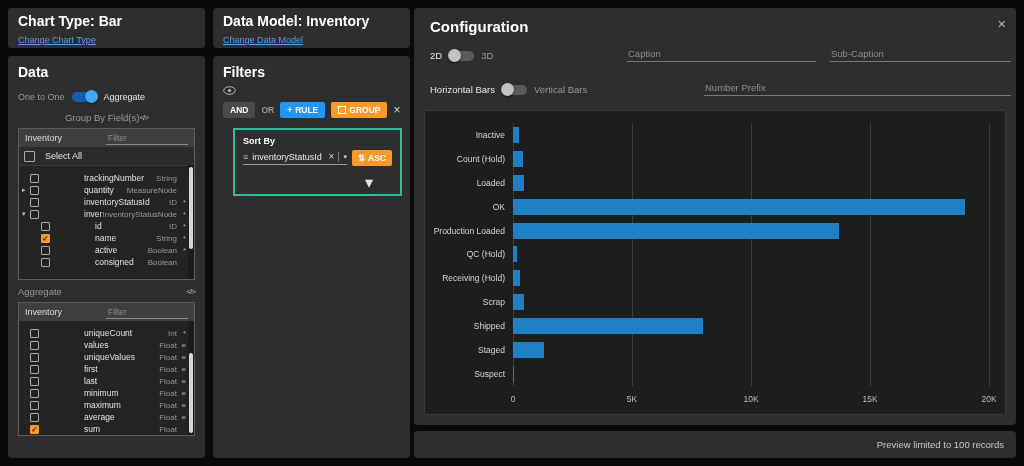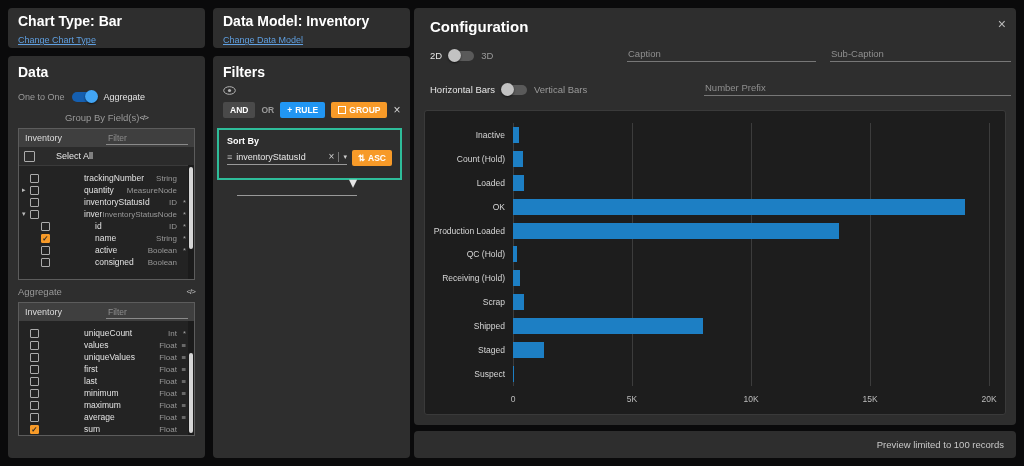--- a/index.html
+++ b/index.html
@@ -33,21 +33,21 @@
   
   .sec-row{left:10px;right:10px;display:flex;justify-content:space-between;align-items:center;
            font-size:9.5px;color:#9a9a9a;}
   .code-ic{font-size:8px;color:#bdbdbd;letter-spacing:-1px;}
   .tree{left:10px;right:10px;border:1px solid #5c5c5c;background:#232323;position:absolute;overflow:hidden;}
   .tree-head{height:18px;background:#3f3f3f;display:flex;align-items:center;gap:6px;padding:0 6px;}
   .tree-head .src{flex:1;font-size:9px;color:#ddd;}
   .tree-head input{width:78px;background:transparent;border:0;border-bottom:1px solid #8a8a8a;
            color:#ddd;font-size:8.5px;padding:1px 2px;outline:none;font-family:inherit;}
   .tree-head input::placeholder{color:#8f8f8f;}
-  .select-all{height:18px;display:flex;align-items:center;gap:16px;padding:0 5px;font-size:9px;
+  .select-all{height:18px;display:flex;align-items:center;gap:5px;padding:0 5px;font-size:9px;
            background:#2b2b2b;border-bottom:1px solid #3a3a3a;}
   .tree-list{overflow:hidden;position:relative;}
   .tree-list > :first-child{margin-top:-6px;}
   .trow{display:flex;align-items:center;height:12px;padding:0 8px 0 3px;font-size:8.5px;gap:0;}
   .trow.ind{padding-left:14px;}
   .trow .exp{width:8px;flex:none;color:#bbb;font-size:7px;line-height:12px;}
   .cb{width:9px;height:9px;flex:none;border:1px solid #ababab;border-radius:1px;margin-right:5px;
       box-sizing:border-box;font-size:7.5px;line-height:7px;text-align:center;color:#2b2b2b;background:transparent;}
   .cb.on{background:#f79a28;border-color:#f79a28;font-weight:bold;}
   .trow .nm{flex:1;color:#e2e2e2;white-space:nowrap;overflow:hidden;margin-left:40px;}
@@ -59,21 +59,21 @@
   
   .btnrow{display:flex;align-items:center;gap:6px;}
   .mini-btn{font-size:8.5px;font-weight:bold;color:#fff;border-radius:2px;padding:3px 7px;
             display:flex;align-items:center;gap:3px;cursor:pointer;}
   .and{background:#4a4a4a;}
   .or{color:#9a9a9a;font-size:8.5px;font-weight:bold;cursor:pointer;}
   .rule{background:#2196f3;}
   .group{background:#f79a28;}
   .sq{width:6px;height:6px;border:1px solid #fff;display:inline-block;}
   .xclose{color:#d5d5d5;font-size:12px;cursor:pointer;line-height:1;}
-  .sortbox{left:4px;right:8px;top:72px;height:52px;border:2px solid #2ebd9a;padding:6px 8px;
+  .sortbox{left:20px;right:8px;top:72px;height:68px;border:2px solid #2ebd9a;padding:6px 8px;
            box-sizing:border-box;position:absolute;}
   .sb-label{font-size:9px;font-weight:bold;color:#fff;}
   .sb-row{display:flex;align-items:center;gap:5px;margin-top:4px;}
   .sb-select{flex:1;display:flex;align-items:center;gap:4px;border-bottom:1px solid #999;
            padding-bottom:2px;font-size:9px;color:#e8e8e8;}
   .sb-select .drag{color:#bbb;font-size:9px;}
   .sb-select .lbl{flex:1;white-space:nowrap;overflow:hidden;}
   .sb-select .clr{color:#cfcfcf;font-size:10px;cursor:pointer;}
   .sb-select .div{width:1px;height:10px;background:#777;}
   .sb-select .chev{color:#cfcfcf;font-size:7px;cursor:pointer;}

